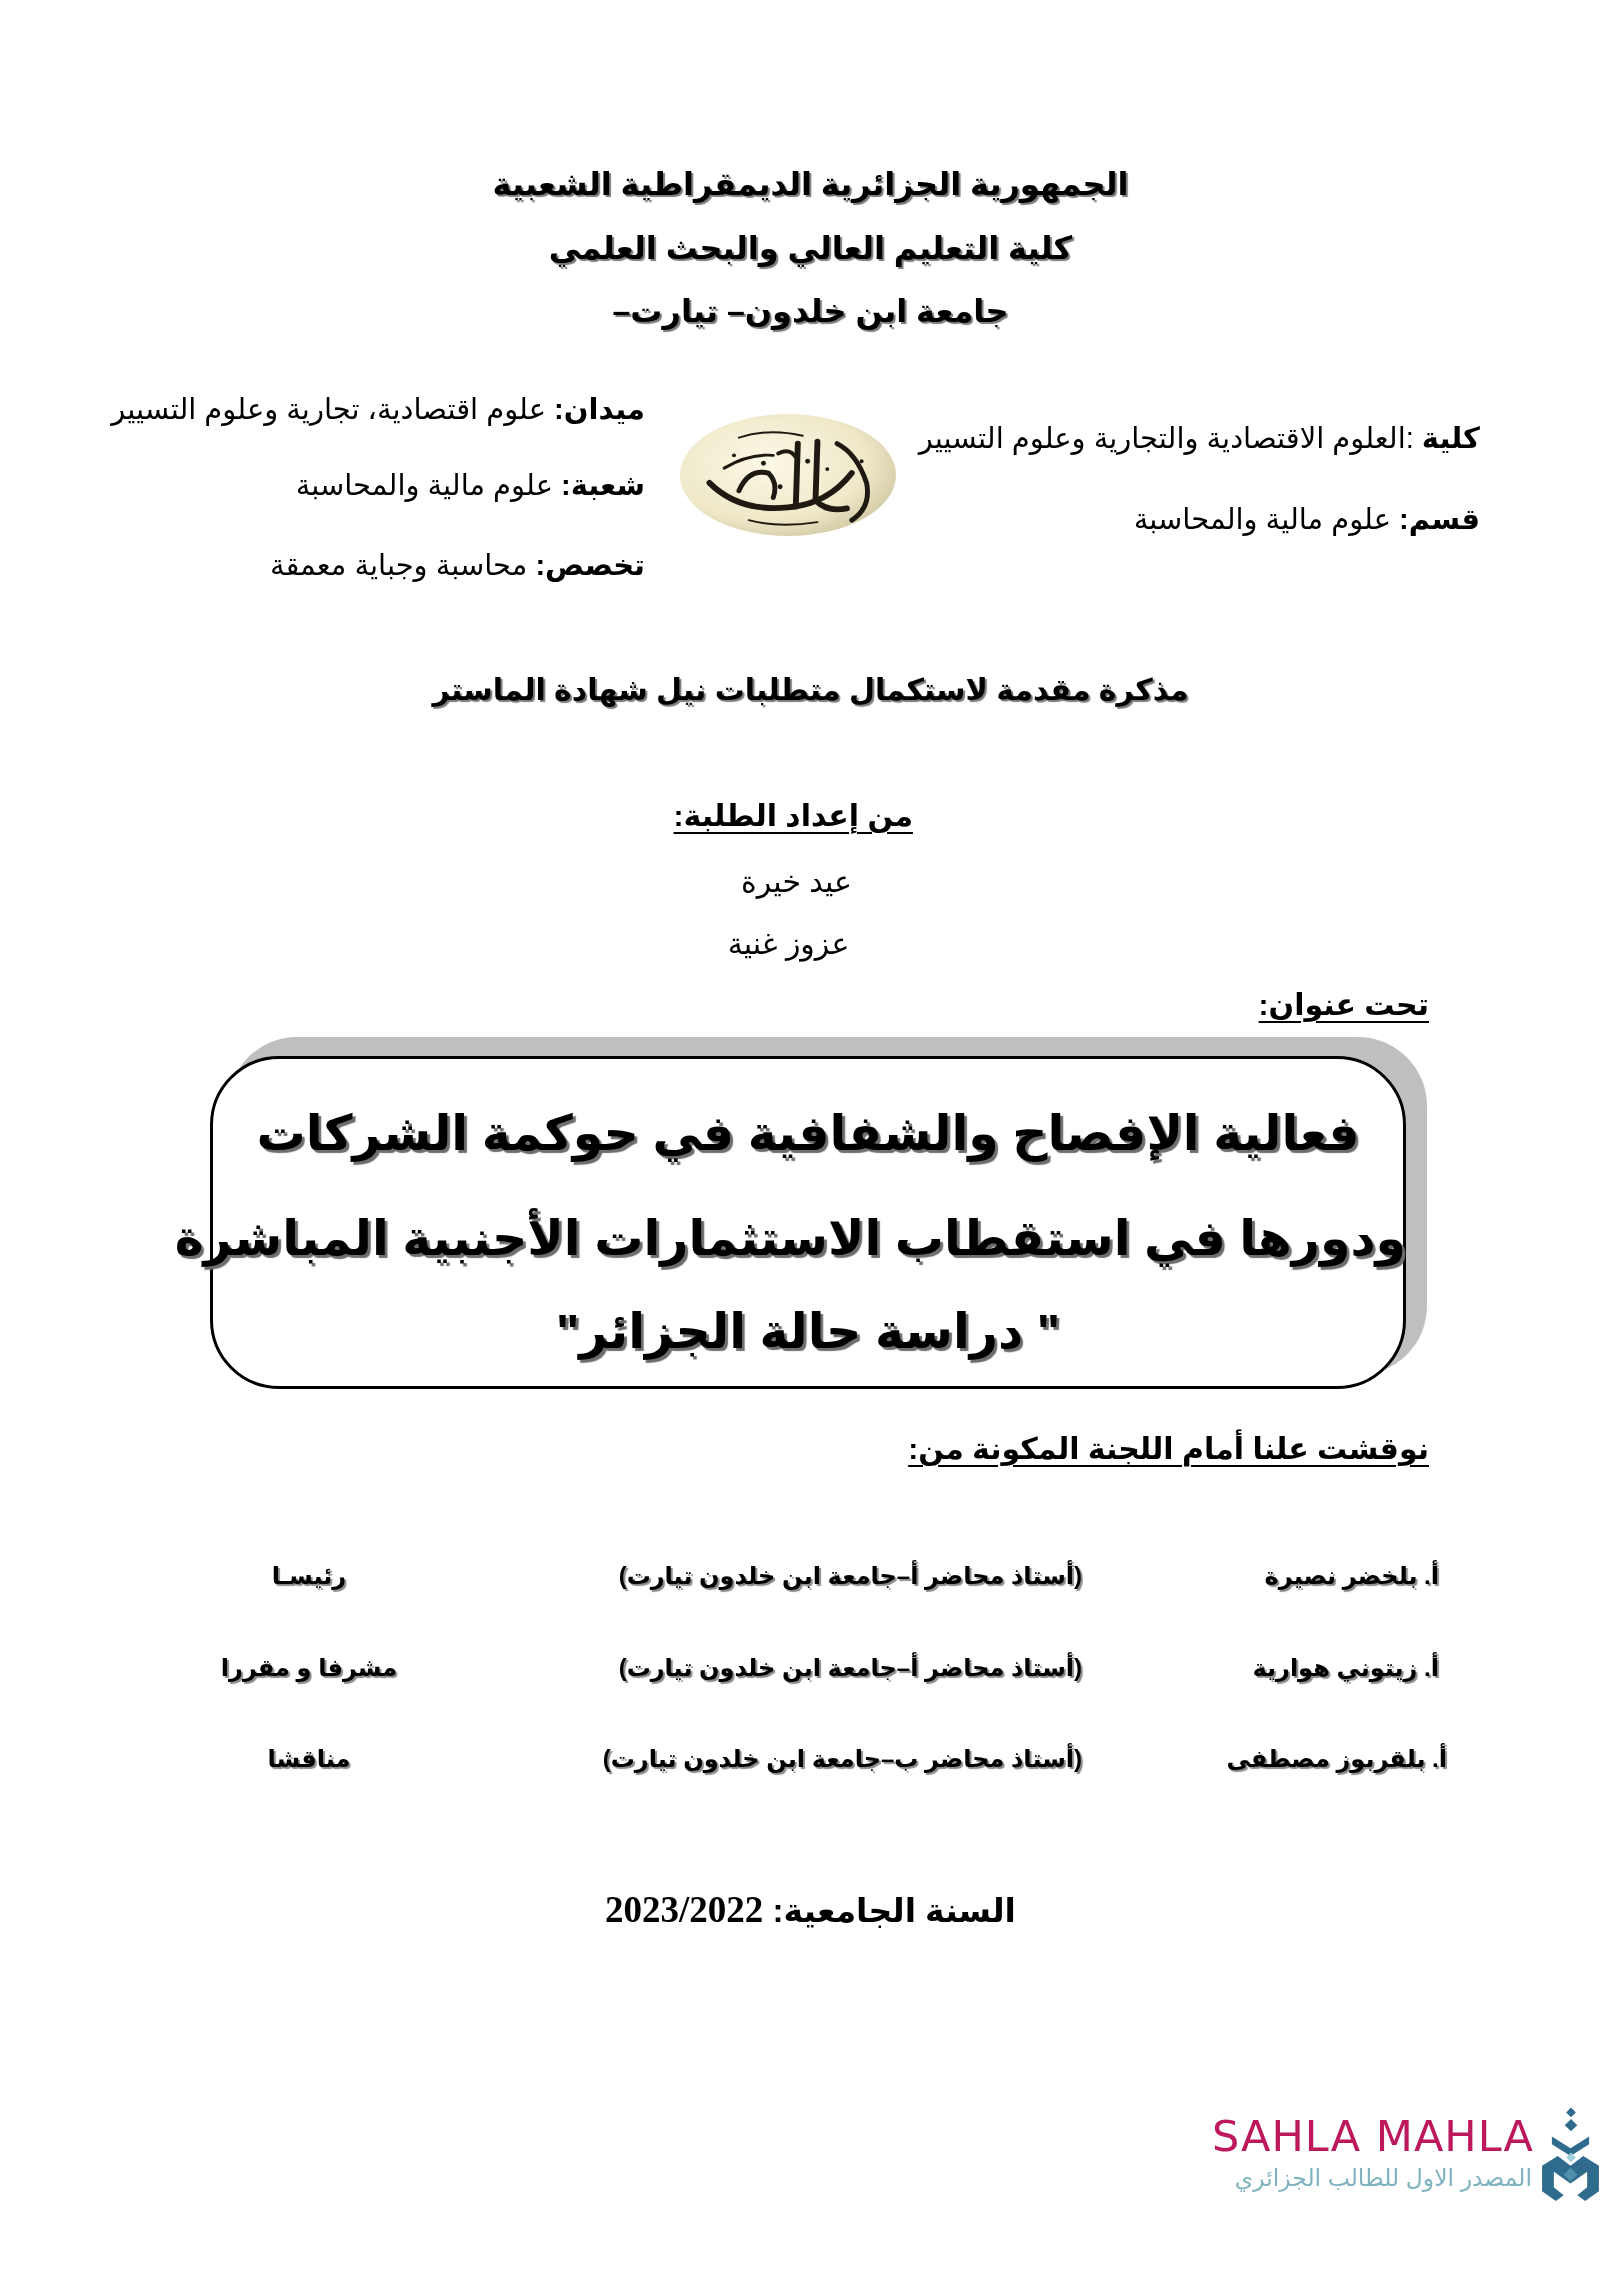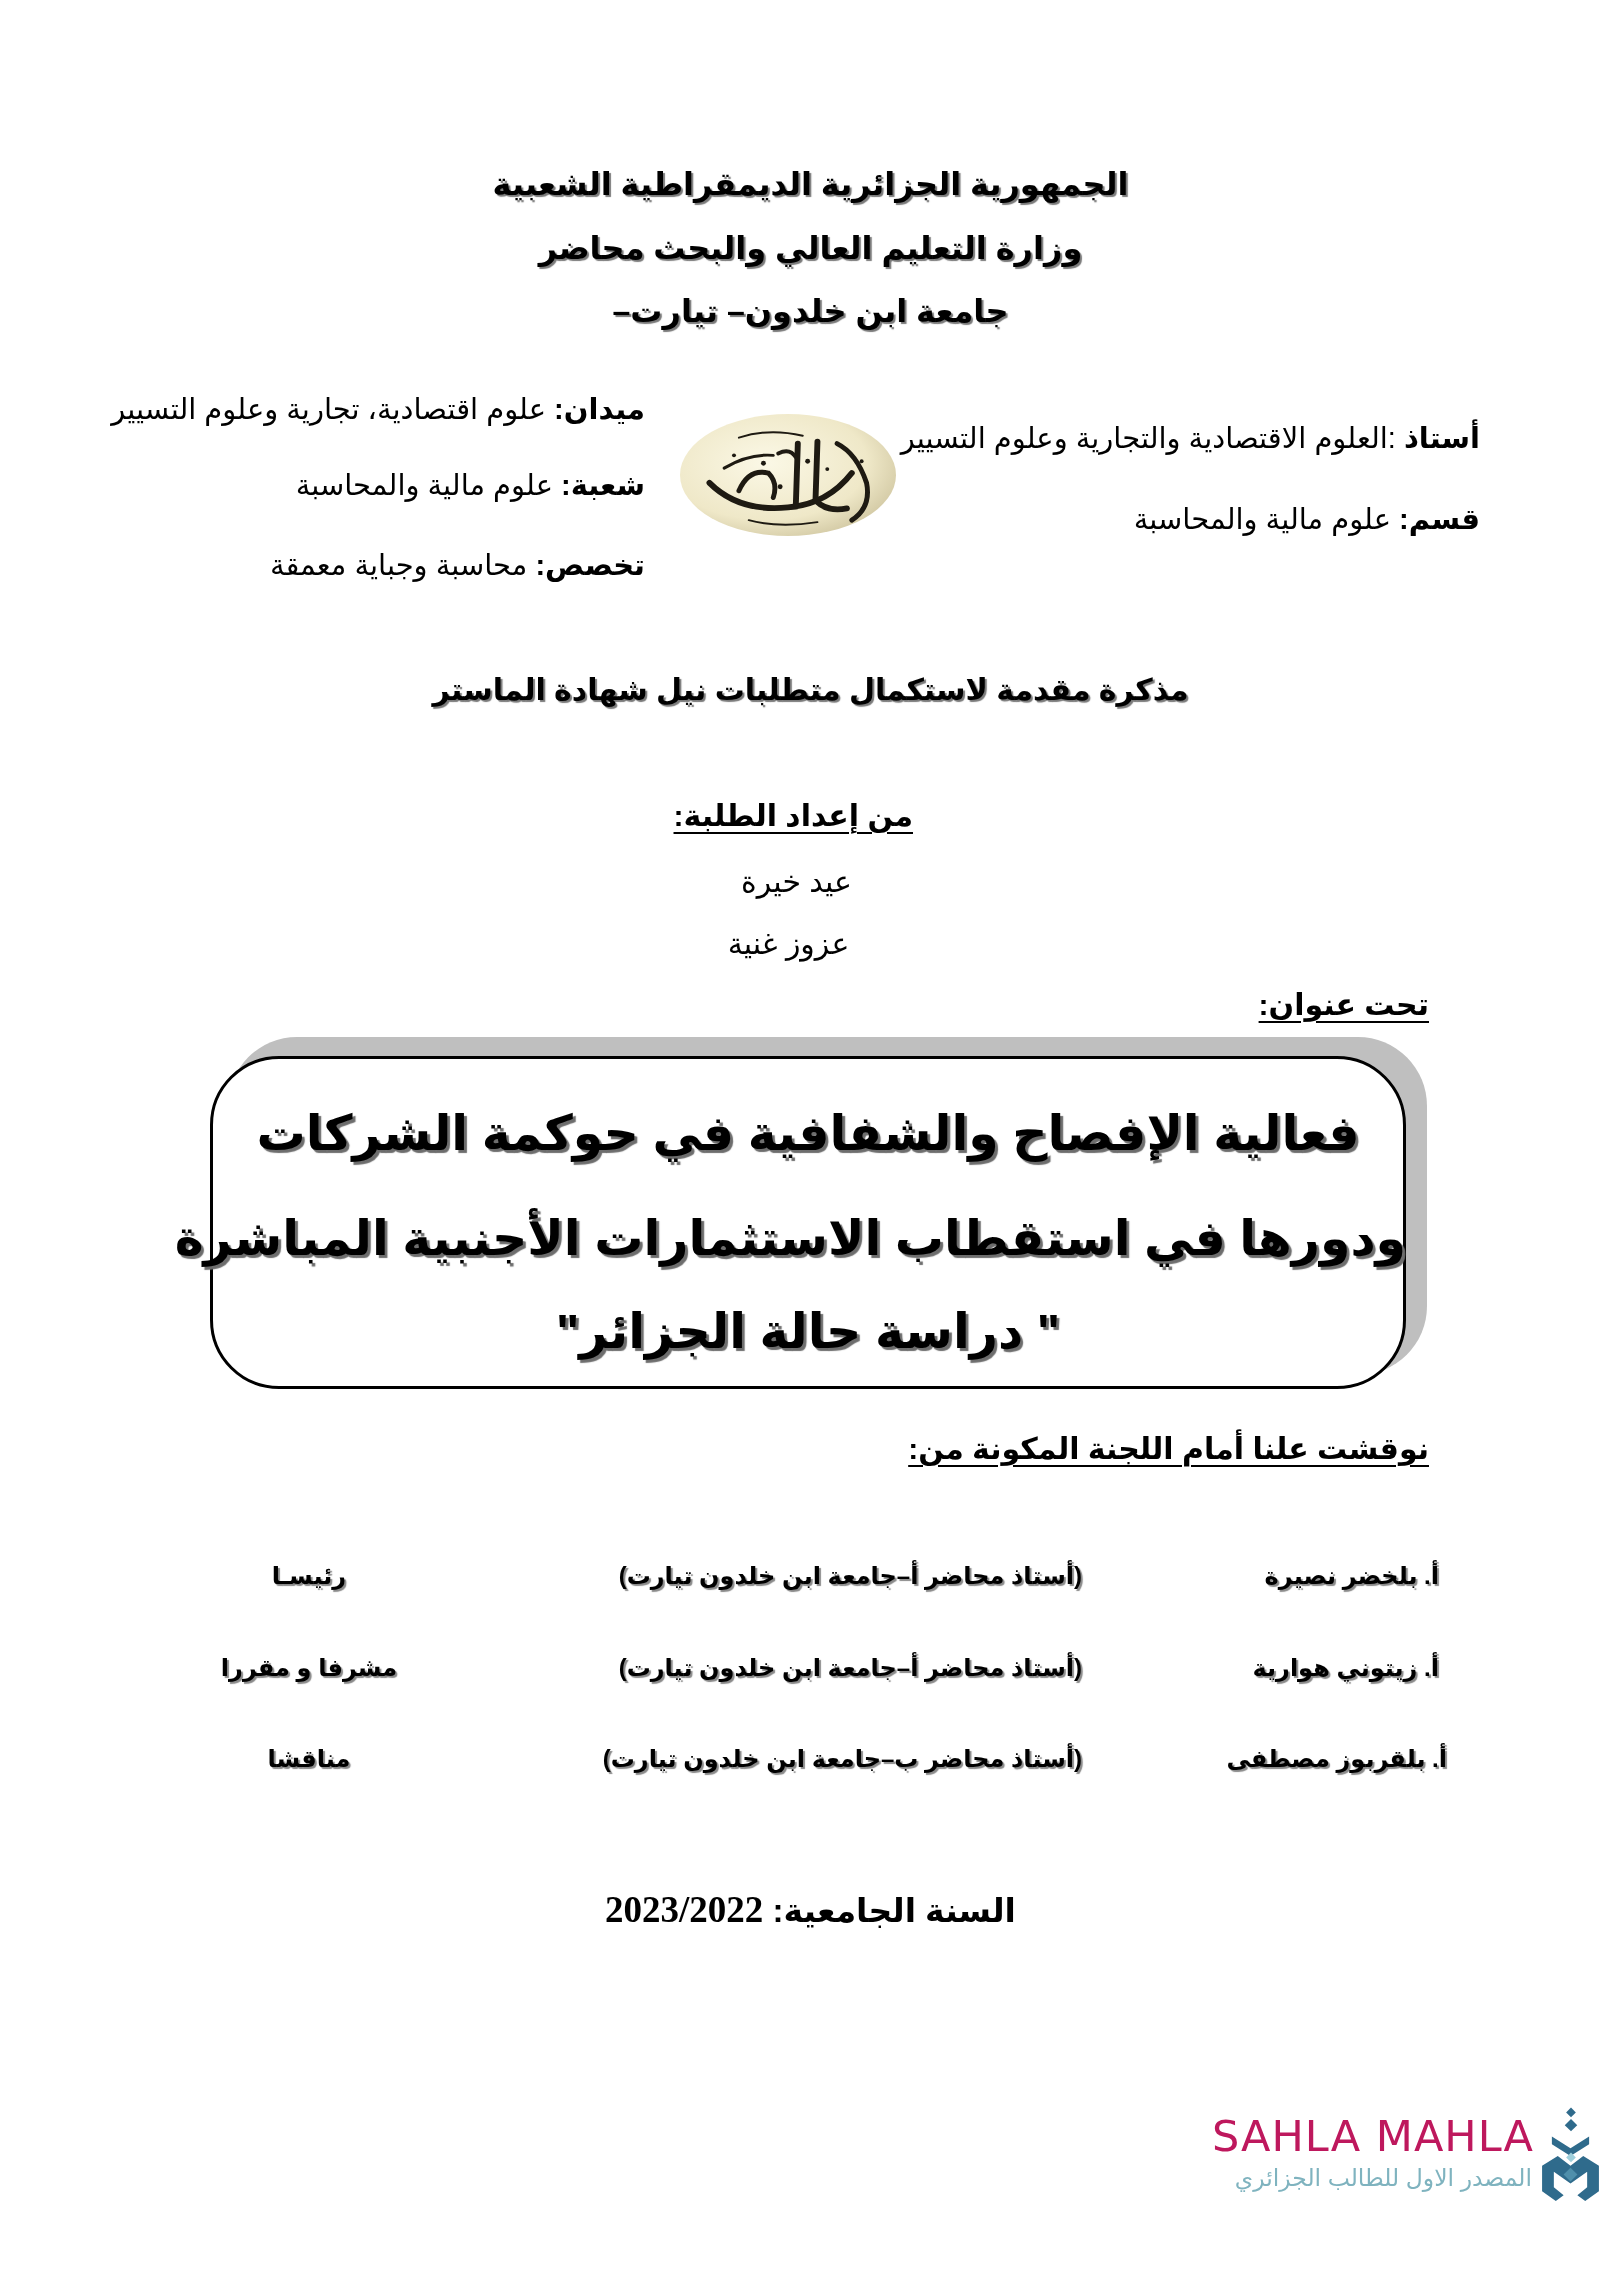--- a/index.html
+++ b/index.html
@@ -41,21 +41,21 @@
   .sm-title { position: absolute; right: 69px; top: 3.9px; font-size: 43px; letter-spacing: 1px;
               color: #be185d; font-family: "DejaVu Sans", sans-serif; direction: ltr; white-space: nowrap; text-align: right; }
   .sm-sub { position: absolute; right: 71px; top: 57px; font-size: 23.5px; color: #7fb3bf;
             direction: rtl; white-space: nowrap; }
   .sm-mark { position: absolute; right: 0; top: 0; width: 65px; height: 98px; }
 </style>
 </head>
 <body>
 
 <div class="abs center hdr bold shadow" style="top:165px;">الجمهورية الجزائرية الديمقراطية الشعبية</div>
-<div class="abs center hdr bold shadow" style="top:229px;">وزارة التعليم العالي والبحث محاضر</div>
+<div class="abs center hdr bold shadow" style="top:229px;">كلية التعليم العالي والبحث العلمي</div>
 <div class="abs center hdr bold shadow" style="top:292px;">جامعة ابن خلدون– تيارت–</div>
 
 <div class="abs info" style="right:976px; top:390px;">
   <span class="lbl">ميدان:</span>
   <span>علوم اقتصادية، تجارية وعلوم التسيير</span>
 </div>
 <div class="abs info" style="right:976px; top:466px;">
   <span class="lbl">شعبة:</span>
   <span>علوم مالية والمحاسبة</span>
 </div>
@@ -82,21 +82,21 @@
         <circle cx="130" cy="48" r="2.5"></circle>
       <circle cx="150" cy="56" r="2"></circle>
         <circle cx="102" cy="74" r="2.5"></circle>
       <circle cx="185" cy="48" r="2"></circle>
         <circle cx="55" cy="42" r="2"></circle>
     </g>
   </svg>
 </div>
 
 <div class="abs info" style="right:141px; top:419px;">
-  <span class="lbl">أستاذ</span>
+  <span class="lbl">كلية</span>
   <span>:العلوم الاقتصادية والتجارية وعلوم التسيير</span>
 </div>
 <div class="abs info" style="right:141px; top:500px;">
   <span class="lbl">قسم:</span>
   <span>علوم مالية والمحاسبة</span>
 </div>
 
 <div class="abs center sec shadow" style="top:670px;">مذكرة مقدمة لاستكمال متطلبات نيل شهادة الماستر</div>
 
 <div class="abs sec ul" style="right:708px; top:796px;">من إعداد الطلبة:</div>

